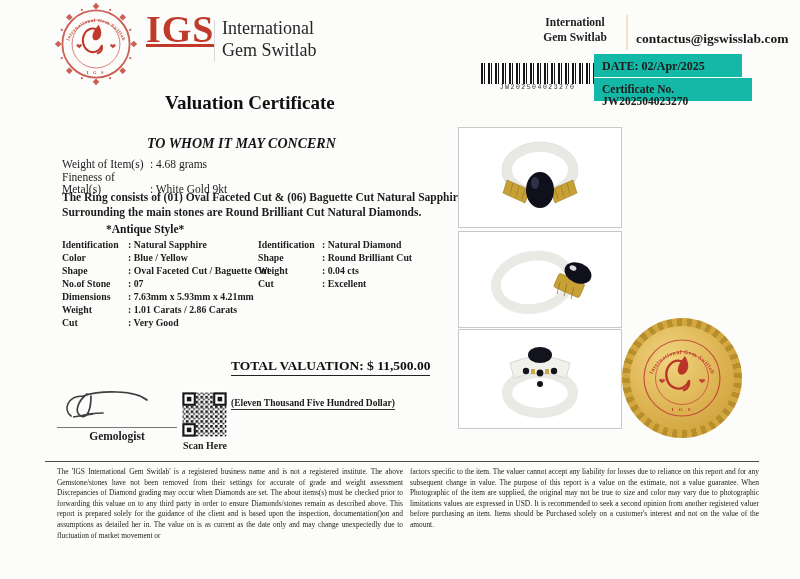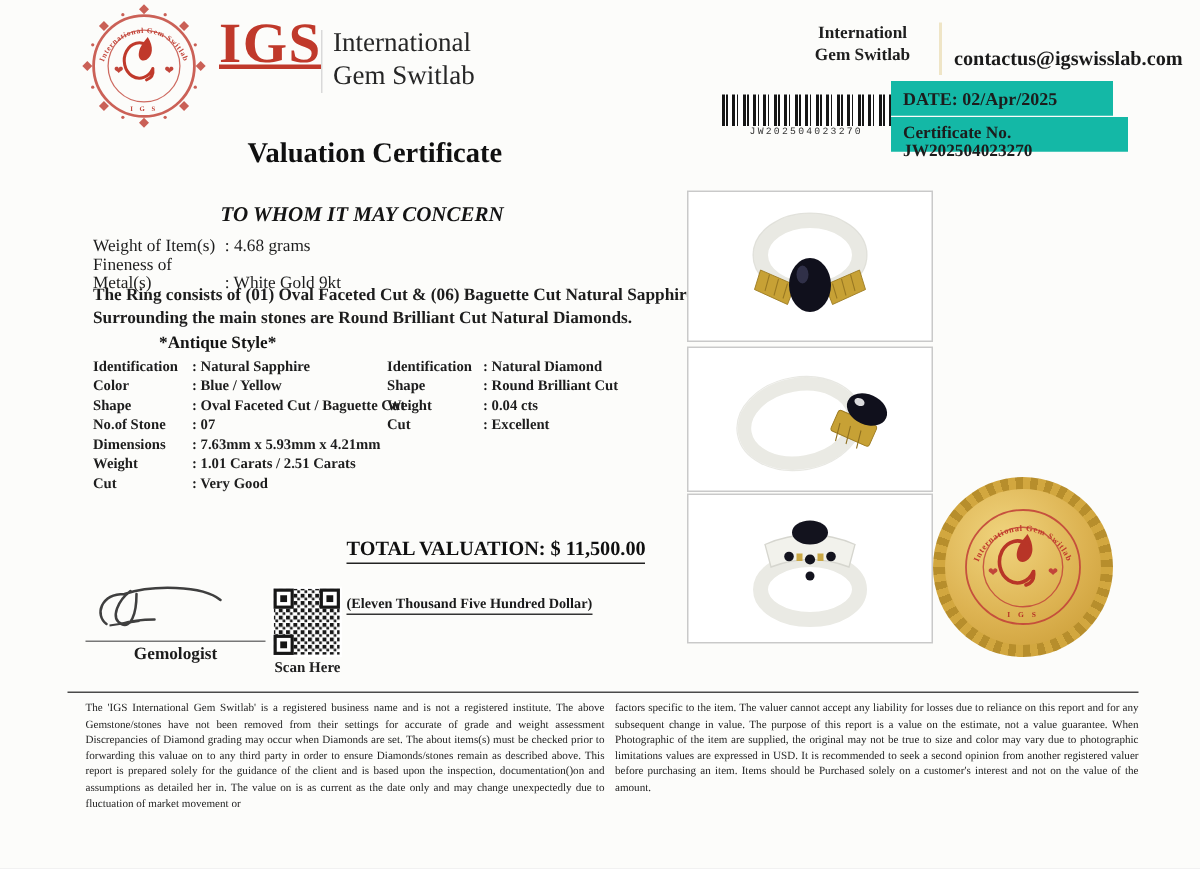--- a/index.html
+++ b/index.html
@@ -149,21 +149,21 @@
   <div class="abs spec-val" style="left:128px;top:239px">: Natural Sapphire</div>
   <div class="abs spec-lbl" style="left:62px;top:252px">Color</div>
   <div class="abs spec-val" style="left:128px;top:252px">: Blue / Yellow</div>
   <div class="abs spec-lbl" style="left:62px;top:265px">Shape</div>
   <div class="abs spec-val" style="left:128px;top:265px">: Oval Faceted Cut / Baguette Cut</div>
   <div class="abs spec-lbl" style="left:62px;top:278px">No.of Stone</div>
   <div class="abs spec-val" style="left:128px;top:278px">: 07</div>
   <div class="abs spec-lbl" style="left:62px;top:291px">Dimensions</div>
   <div class="abs spec-val" style="left:128px;top:291px">: 7.63mm x 5.93mm x 4.21mm</div>
   <div class="abs spec-lbl" style="left:62px;top:304px">Weight</div>
-  <div class="abs spec-val" style="left:128px;top:304px">: 1.01 Carats / 2.51 Carats</div>
+  <div class="abs spec-val" style="left:128px;top:304px">: 1.01 Carats / 2.86 Carats</div>
   <div class="abs spec-lbl" style="left:62px;top:317px">Cut</div>
   <div class="abs spec-val" style="left:128px;top:317px">: Very Good</div>
 
   <div class="abs spec-lbl" style="left:258px;top:239px">Identification</div>
   <div class="abs spec-val" style="left:322px;top:239px">: Natural Diamond</div>
   <div class="abs spec-lbl" style="left:258px;top:252px">Shape</div>
   <div class="abs spec-val" style="left:322px;top:252px">: Round Brilliant Cut</div>
   <div class="abs spec-lbl" style="left:258px;top:265px">Weight</div>
   <div class="abs spec-val" style="left:322px;top:265px">: 0.04 cts</div>
   <div class="abs spec-lbl" style="left:258px;top:278px">Cut</div>

